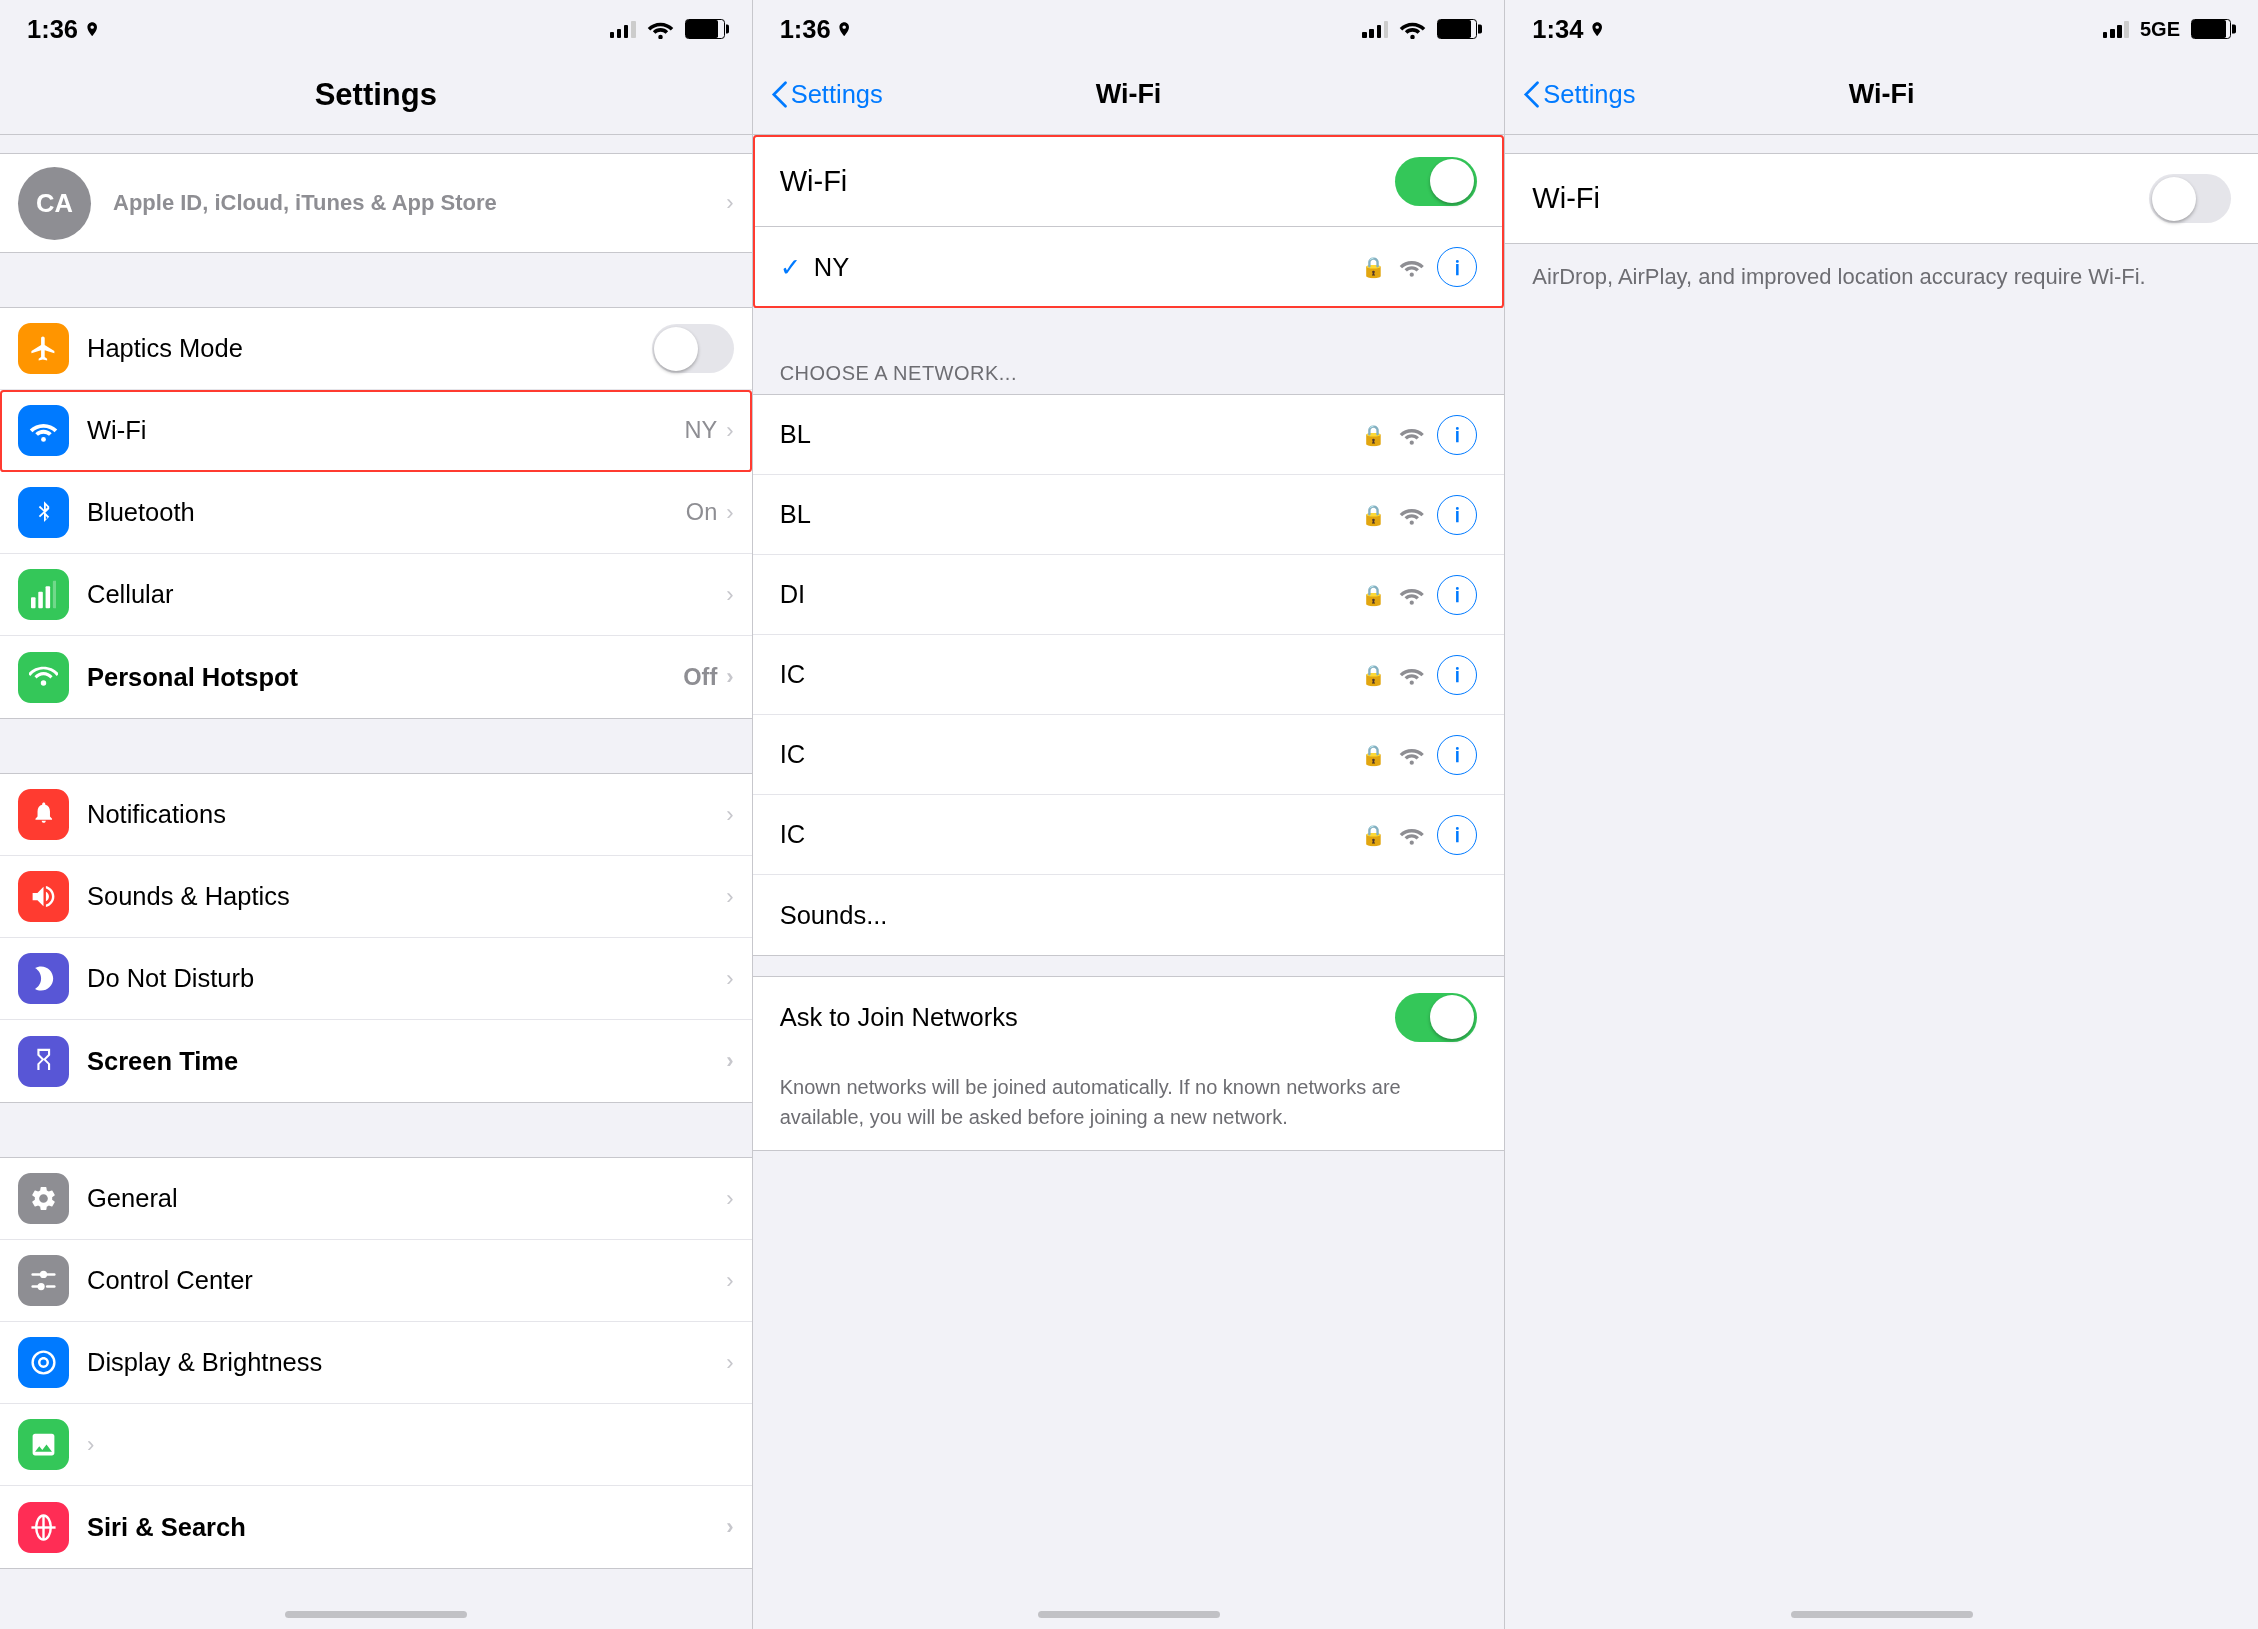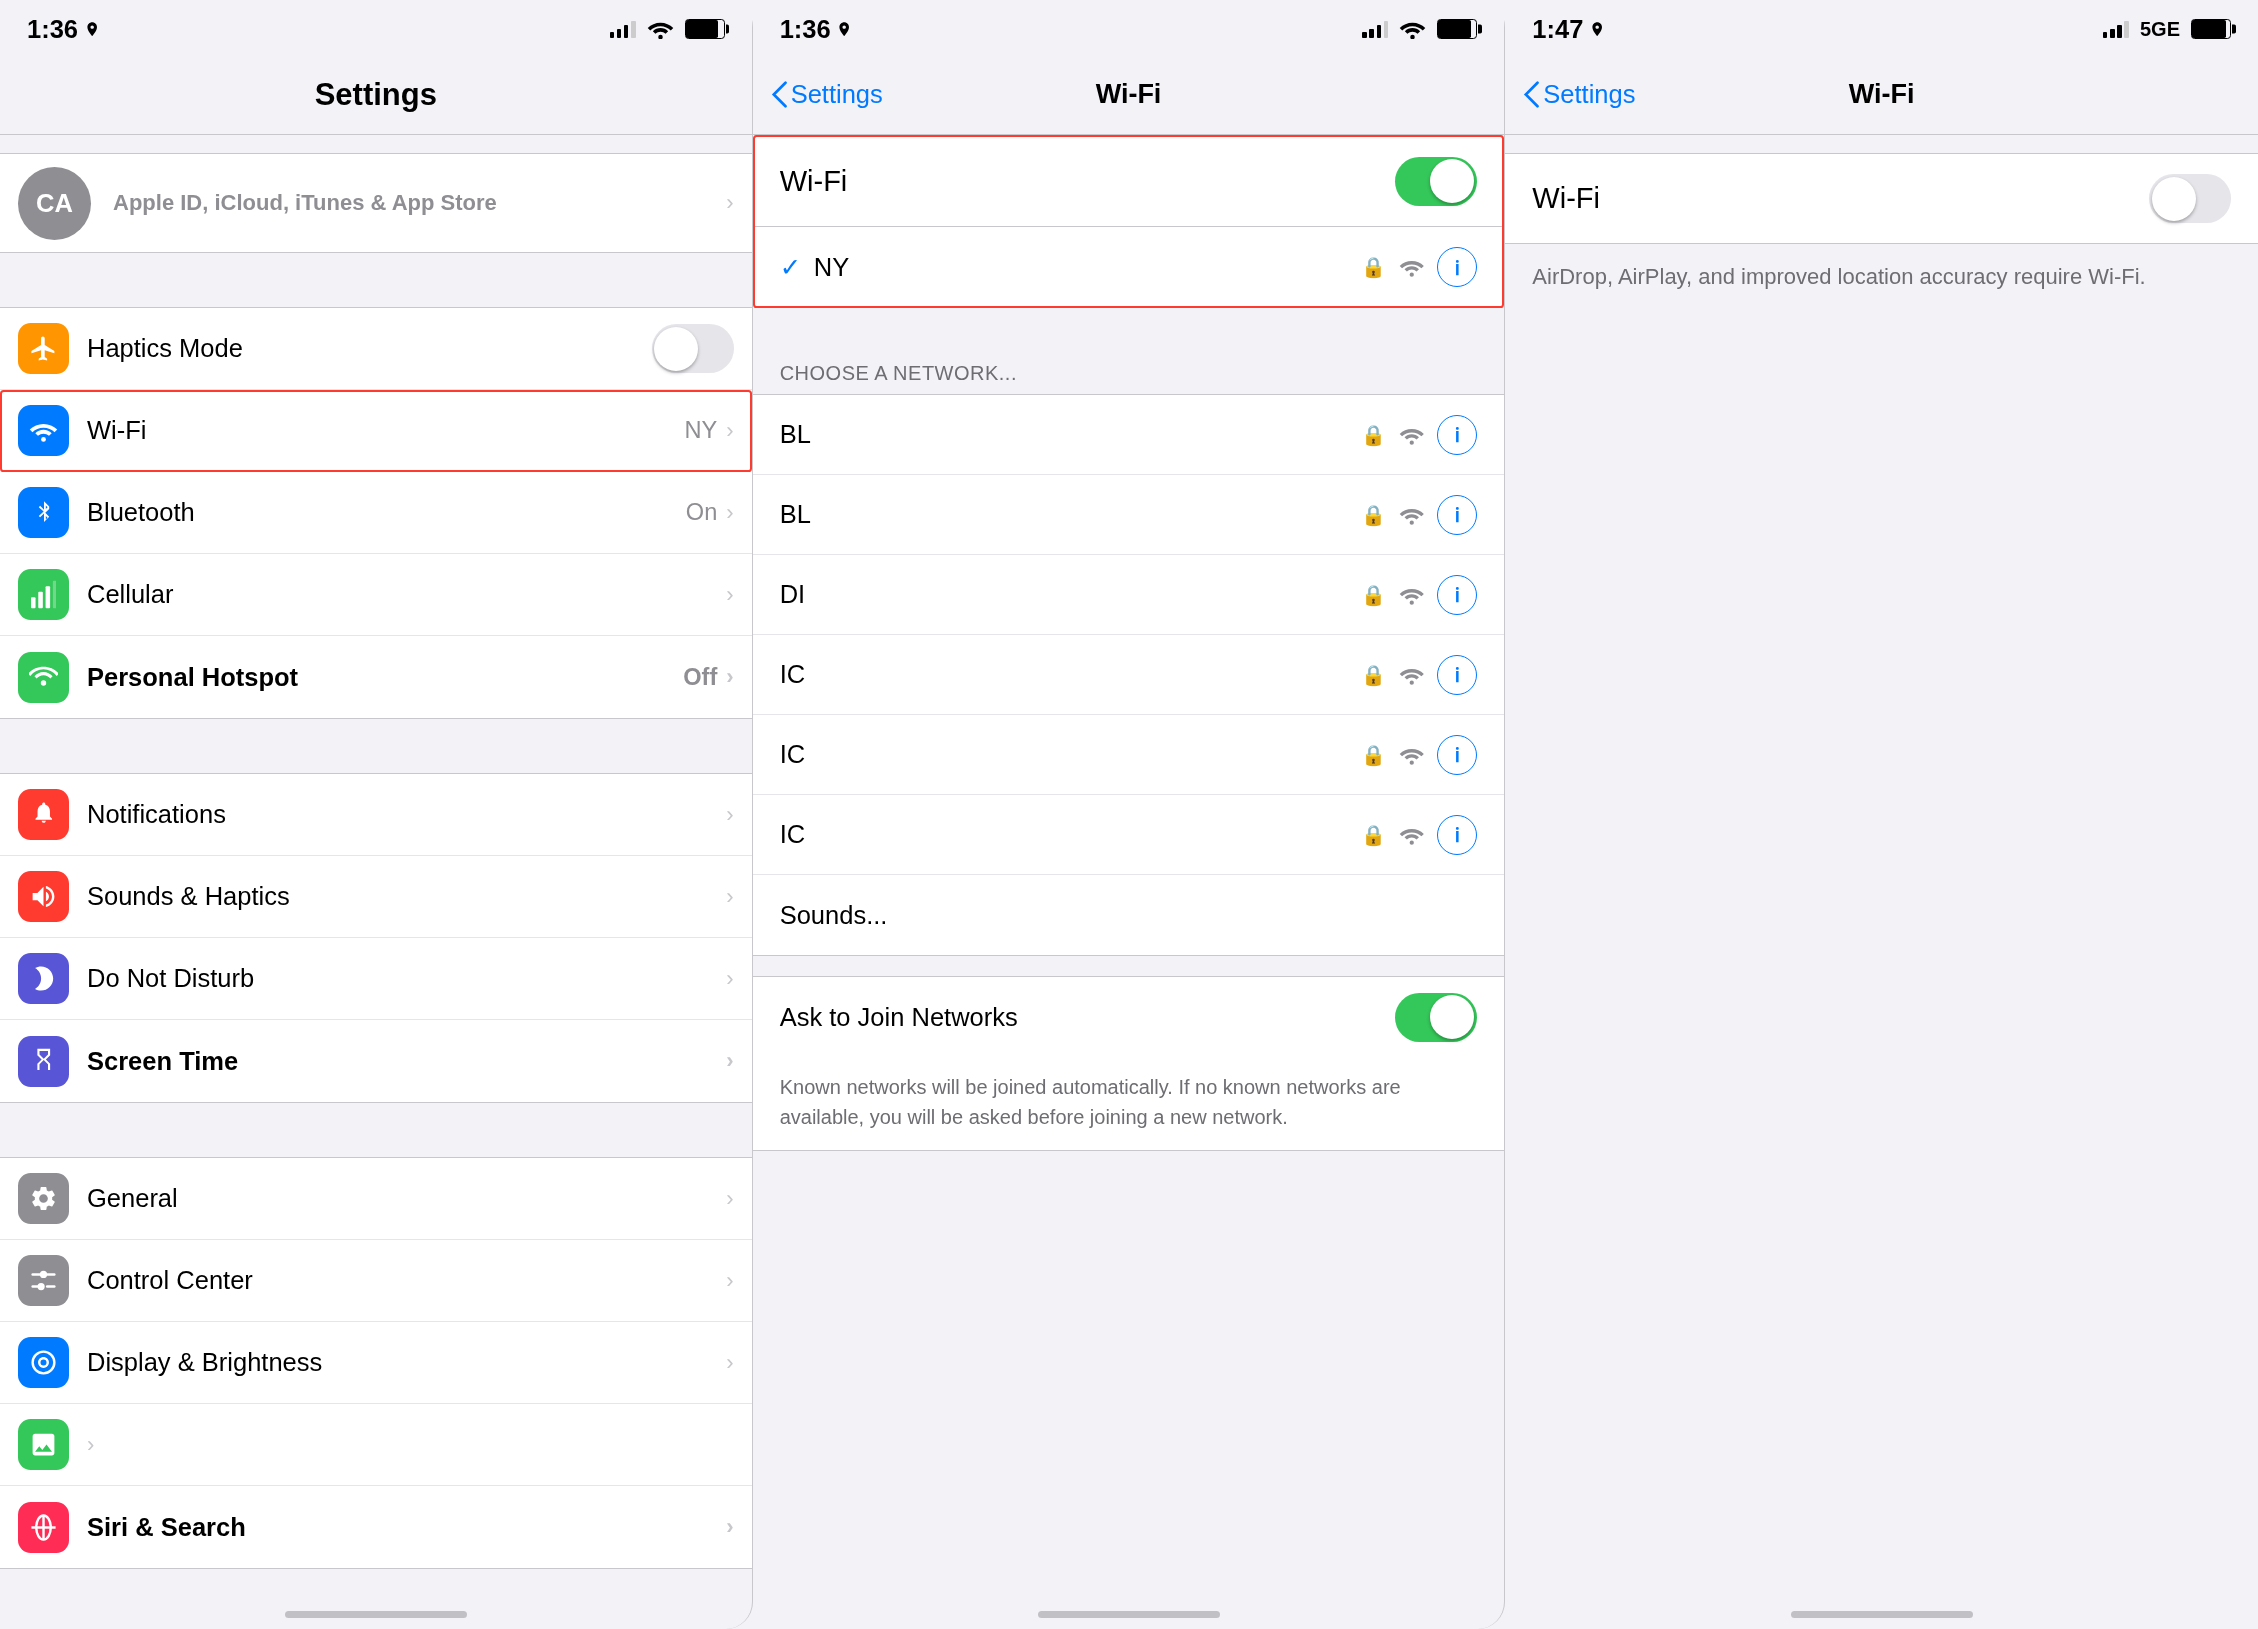--- a/index.html
+++ b/index.html
@@ -12,21 +12,20 @@
       height: 1629px;
       overflow: hidden;
     }
 
     
     .panel {
       display: flex;
       flex-direction: column;
       height: 100%;
       position: relative;
-      border-radius: 27px;
     }
     .panel-left {
       width: 753px;
       background: #f2f2f7;
       border-right: 0.9px solid #c7c7cc;
     }
     .panel-middle {
       width: 753px;
       background: #f2f2f7;
       border-right: 0.9px solid #c7c7cc;
@@ -771,21 +770,21 @@
     <div class="ask-join-description">Known networks will be joined automatically. If no known networks are available, you will be asked before joining a new network.</div>
   </div>
 
   <div class="home-indicator"></div>
 </div>
 
 <div class="panel panel-right">
 
   <div class="status-bar">
     <div class="status-time">
-      <span>1:47</span>
+      <span>1:34</span>
       <svg width="16.4" height="16.4" viewBox="0 0 24 24" fill="#000">
           <path d="M12 2C8.13 2 5 5.13 5 9c0 5.25 7 13 7 13s7-7.75 7-13c0-3.87-3.13-7-7-7zm0 9.5c-1.38 0-2.5-1.12-2.5-2.5s1.12-2.5 2.5-2.5 2.5 1.12 2.5 2.5-1.12 2.5-2.5 2.5z"></path>
         </svg>
     </div>
     <div class="status-icons">
       <div class="signal-bars">
         <div class="signal-bar" style="height:5.5px"></div>
         <div class="signal-bar" style="height:9px"></div>
         <div class="signal-bar" style="height:12.7px"></div>
         <div class="signal-bar" style="height:16.4px;background:#ccc"></div>

